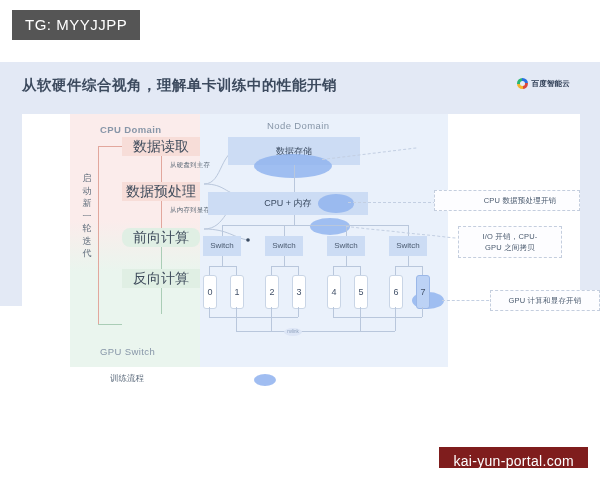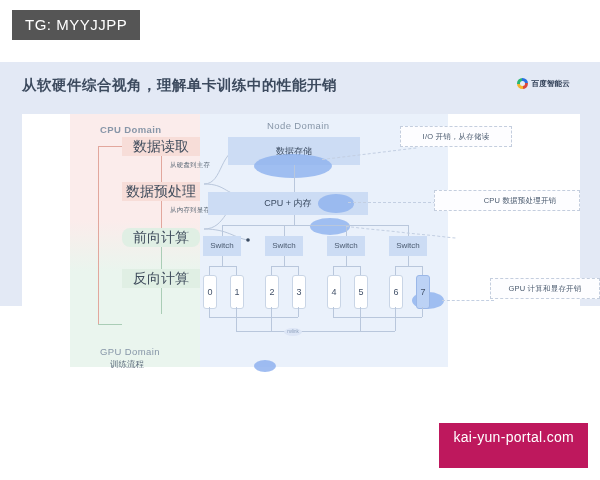--- a/index.html
+++ b/index.html
@@ -27,25 +27,25 @@
     padding: 7px 13px 8px 13px;
     line-height: 1;
     white-space: nowrap;
   }
 
   
   .tag-bottom {
     position: absolute;
     right: 12px;
     bottom: 12px;
-    background: #be185d;
+    background: #7f1d1d;
     color: #ffffff;
     font-size: 14px;
     letter-spacing: .3px;
-    padding: 7px 14px 24px 14px;
+    padding: 7px 14px 0 14px;
     line-height: 1;
     white-space: nowrap;
   }
 
   
   .slide {
     position: absolute;
     left: 0px;
     top: 62px;
     width: 600px;
@@ -225,21 +225,21 @@
     padding: 4px 6px;
     line-height: 11px;
     text-align: center;
     white-space: pre-line;
     letter-spacing: .2px;
   }
 
   
   .legend {
     position: absolute;
-    bottom: 20px;
+    bottom: 6px;
     left: 0;
     width: 100%;
     height: 20px;
   }
   .legend-flow {
     position: absolute;
     left: 88px;
     top: 3px;
     font-size: 8.5px;
     color: #5c6b7c;
@@ -302,23 +302,24 @@
       <span class="brand-text">百度智能云</span>
     </div>
   </div>
 
   <div class="panel">
 
     <div class="left-band"></div>
     <div class="node-band"></div>
 
     <div class="domain-label" style="left:78px; top:10px;font-weight:bold;">CPU Domain</div>
-    <div class="domain-label" style="left:78px; top:232px;">GPU Domain</div>
+    <div class="domain-label" style="left:78px; top:232px;">GPU Switch</div>
     <div class="domain-label" style="left:245px; top:6px;">Node Domain</div>
 
+    <div class="loop-text">启动新一轮迭代</div>
 
     <div class="ln v pink" style="left:76px; top:32px; height:178px;"></div>
     <div class="ln h pink" style="left:76px; top:32px; width:24px;"></div>
     <div class="ln h green" style="left:76px; top:210px; width:24px;"></div>
 
     <div class="fbox pink" style="left:100px; top:23px;">数据读取</div>
     <div class="fbox pink" style="left:100px; top:68px;">数据预处理</div>
     <div class="fbox green" style="left:100px; top:114px;border-radius:8px;">前向计算</div>
     <div class="fbox green" style="left:100px; top:155px;">反向计算</div>
 
@@ -402,23 +403,24 @@
     <div class="ln h" style="left:187px; top:203px; width:89px;"></div>
     <div class="ln h" style="left:311px; top:203px; width:89px;"></div>
     <div class="ln h" style="left:214px; top:217px; width:159px;"></div>
     <div class="ring-tag">nvlink</div>
 
     <div class="dash-lead" style="left:300px; top:45px;  width:95px; transform:rotate(-7deg); transform-origin:left center;"></div>
     <div class="dash-lead" style="left:326px; top:88px;  width:88px;"></div>
     <div class="dash-lead" style="left:324px; top:112px; width:110px; transform:rotate(6deg); transform-origin:left center;"></div>
     <div class="dash-lead" style="left:420px; top:186px; width:52px;"></div>
 
-    <div class="callout" style="left:378px; top:12px;  width:98px;">I/O 开销，从存储读</div>
     <div class="callout" style="left:412px; top:76px;  width:106px;padding-left:32px;">CPU 数据预处理开销</div>
-    <div class="callout" style="left:468px; top:164px; width:96px;">GPU 计算和显存开销</div>
+    <div class="callout" style="left:436px; top:112px; width:90px;">I/O 开销，CPU-
+GPU 之间拷贝</div>
+    <div class="callout" style="left:468px; top:176px; width:96px;">GPU 计算和显存开销</div>
 
     <div class="legend">
       <div class="legend-flow">训练流程</div>
       <div class="legend-blob"></div>
     </div>
 
   </div>
 </div>
 
 <div class="tag-bottom">kai-yun-portal.com</div>

